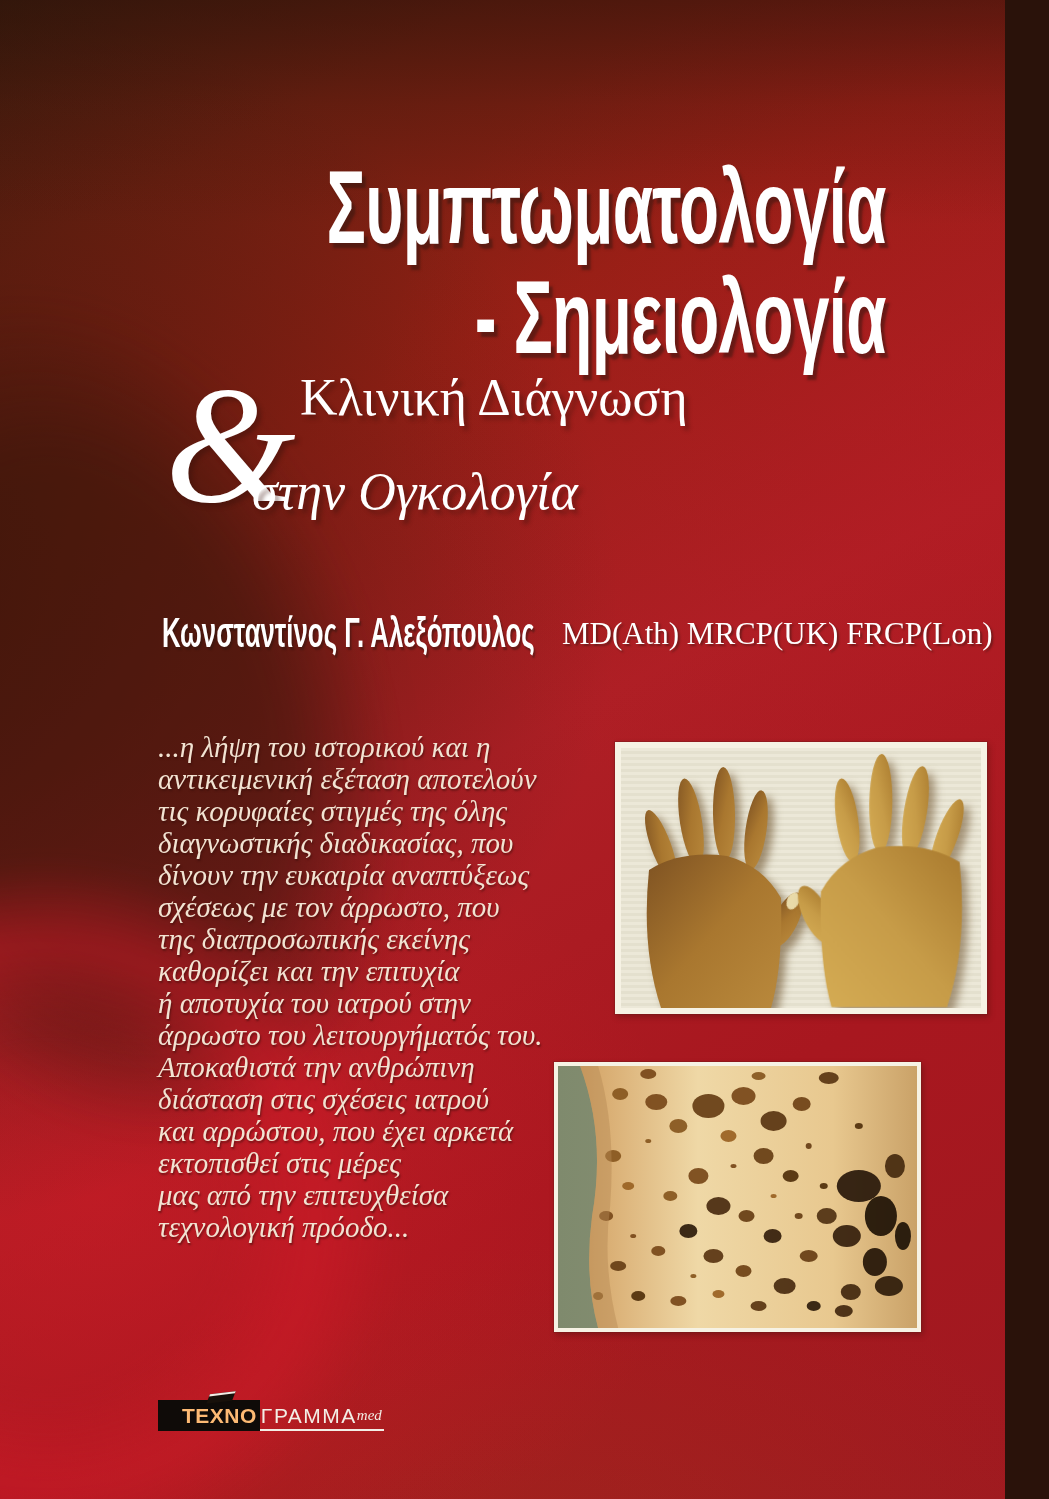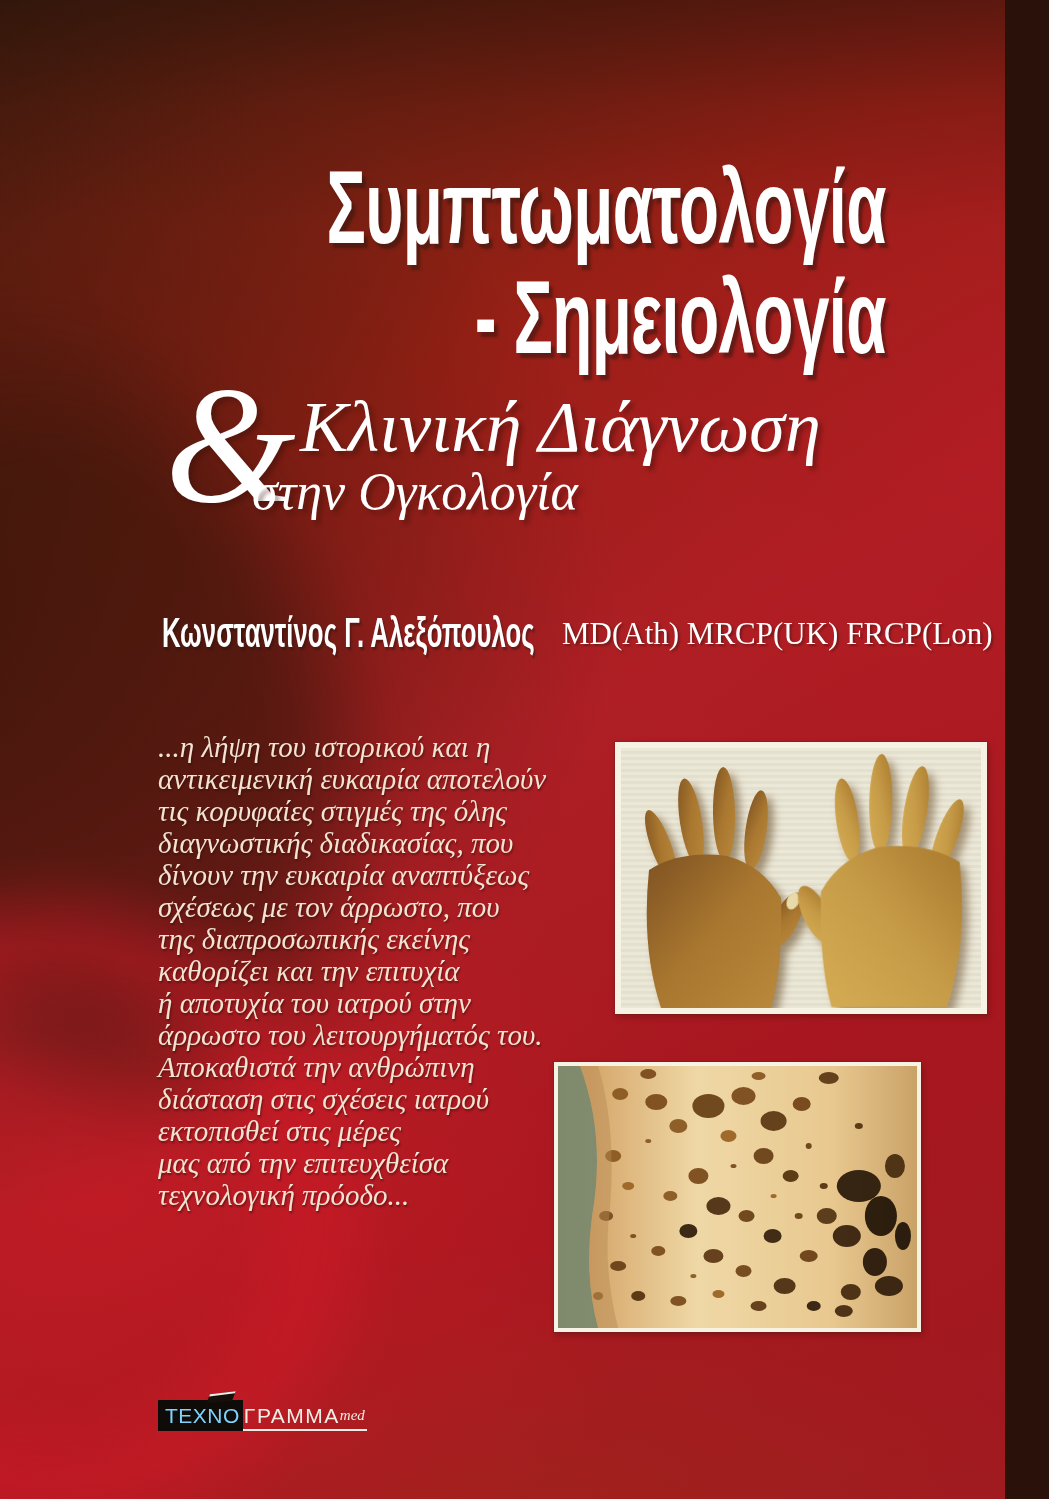--- a/index.html
+++ b/index.html
@@ -35,22 +35,22 @@
     transform:scaleX(0.63);transform-origin:top right;white-space:nowrap;
     text-shadow:6px 5px 3px rgba(45,22,15,0.50);
   }
 
   .amp{
     position:absolute;left:165px;top:360px;color:#fff;
     font-family:"Liberation Serif",serif;font-style:italic;font-size:168px;line-height:1;
     text-shadow:4px 4px 4px rgba(60,18,12,0.45);
   }
   .subtitle-1{
-    position:absolute;left:300px;top:391px;color:#fff;white-space:nowrap;
-    font-family:"Liberation Serif",serif;font-style:italic;font-size:72px;line-height:1;
+    position:absolute;left:300px;top:372px;color:#fff;white-space:nowrap;
+    font-family:"Liberation Serif",serif;font-size:52px;line-height:1;
     text-shadow:4px 4px 4px rgba(60,18,12,0.45);
   }
   .subtitle-2{
     position:absolute;left:252px;top:466px;color:#fff;white-space:nowrap;
     font-family:"Liberation Serif",serif;font-style:italic;font-size:52px;line-height:1;
     text-shadow:4px 4px 4px rgba(60,18,12,0.45);
   }
 
   .author-row{position:absolute;left:162px;top:606px;height:52px;}
   .author-name{
@@ -84,22 +84,22 @@
   }
   .photo svg{display:block;width:100%;height:100%;}
 
   .logo{position:absolute;left:158px;top:1400px;display:flex;align-items:stretch;
         font-family:"Liberation Sans",sans-serif;}
   .logo-flag{
     position:absolute;left:50px;top:-7px;width:26px;height:7px;
     background:#17100a;border-top:2px solid #f3eee6;transform:rotate(-7deg) skewX(-28deg);
   }
   .logo-box{
-    background:#0f0b08;color:#7dd3fc;font-weight:normal;font-size:21px;line-height:27px;
-    padding:2px 3px 2px 7px;letter-spacing:0.5px;
+    background:#0f0b08;color:#fdba74;font-weight:bold;font-size:21px;line-height:27px;
+    padding:2px 3px 2px 24px;letter-spacing:0.5px;
   }
   .logo-rest{
     display:flex;align-items:flex-start;color:#f3eee6;font-size:21px;line-height:27px;
     font-weight:normal;letter-spacing:1.5px;padding:2px 2px 0 1px;
     border-bottom:2px solid #f3eee6;
   }
   .logo-med{font-family:"Liberation Serif",serif;font-style:italic;font-size:15px;letter-spacing:0;}
 </style>
 </head>
 <body>
@@ -118,31 +118,32 @@
   <div class="subtitle-1">Κλινική Διάγνωση</div>
   <div class="subtitle-2">στην Ογκολογία</div>
 
   <div class="author-row">
     <span class="author-name">Κωνσταντίνος Γ. Αλεξόπουλος</span>
     <span class="author-creds">MD(Ath) MRCP(UK) FRCP(Lon)</span>
   </div>
 
   <div class="quote">
     <div class="quote-line">...η λήψη του ιστορικού και η</div>
-    <div class="quote-line">αντικειμενική ευκαιρία αποτελούν</div>
+    <div class="quote-line">αντικειμενική εξέταση αποτελούν</div>
     <div class="quote-line">τις κορυφαίες στιγμές της όλης</div>
     <div class="quote-line">διαγνωστικής διαδικασίας, που</div>
     <div class="quote-line">δίνουν την ευκαιρία αναπτύξεως</div>
     <div class="quote-line">σχέσεως με τον άρρωστο, που</div>
     <div class="quote-line">της διαπροσωπικής εκείνης</div>
     <div class="quote-line">καθορίζει και την επιτυχία</div>
     <div class="quote-line">ή αποτυχία του ιατρού στην</div>
     <div class="quote-line">άρρωστο του λειτουργήματός του.</div>
     <div class="quote-line">Αποκαθιστά την ανθρώπινη</div>
     <div class="quote-line">διάσταση στις σχέσεις ιατρού</div>
+    <div class="quote-line">και αρρώστου, που έχει αρκετά</div>
     <div class="quote-line">εκτοπισθεί στις μέρες</div>
     <div class="quote-line">μας από την επιτευχθείσα</div>
     <div class="quote-line">τεχνολογική πρόοδο...</div>
   </div>
 
   <figure class="photo photo-hands" style="margin:0;">
     <svg viewBox="0 0 360 260" preserveAspectRatio="none">
       <defs>
         <linearGradient id="gL" x1="0" y1="0" x2="1" y2="1">
           <stop offset="0" stop-color="#7e5222"></stop>

